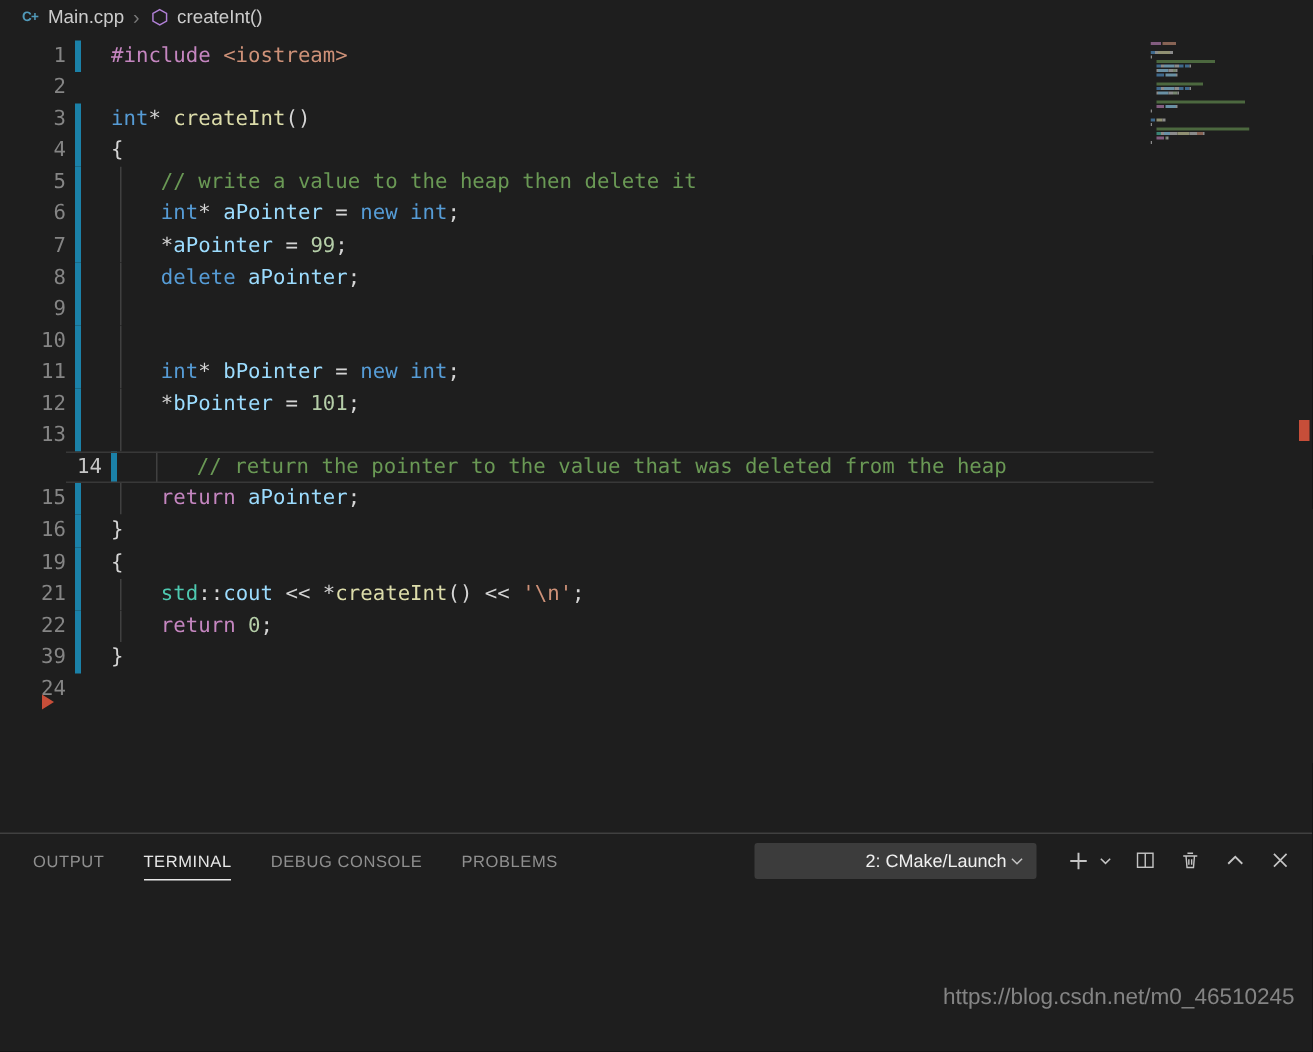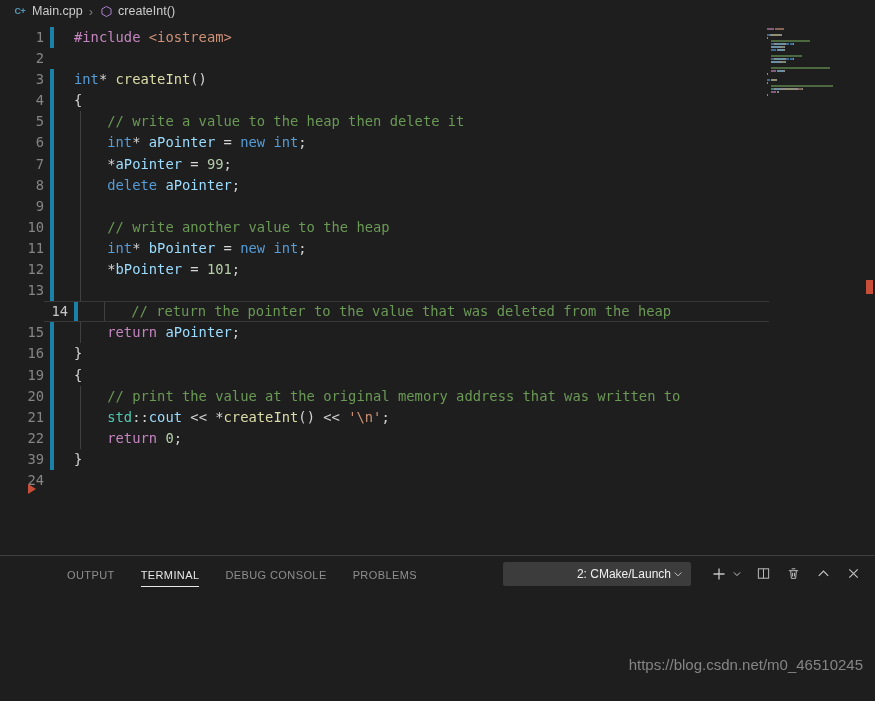--- a/index.html
+++ b/index.html
@@ -84,21 +84,20 @@
     position:absolute;right:2px;top:258px;width:7px;height:14px;
     background:var(--overview-marker,#c74e39);
   }
 
   
   .panel{
     position:relative;
     height:124px;box-sizing:border-box;
     border-top:1px solid var(--panel-border,rgba(128,128,128,0.35));
     background:var(--panel-bg,#1e1e1e);
-    padding-left:45px;
   }
   .panel-header{
     height:35px;
     display:flex;align-items:center;justify-content:space-between;
     padding:0 12px 0 22px;
   }
   .panel-tabs{display:flex;gap:26px;}
   .panel-tab{
     font-size:11px;letter-spacing:0.4px;
     color:var(--tab-inactive,#8f8f8f);
@@ -166,29 +165,28 @@
     <div id="code-lines">
         <div class="code-row"><span class="line-num">1</span><span class="gutter-decor modified"></span><span class="code-text"><span style="color: rgb(197, 134, 192);">#include</span><span style="color: rgb(212, 212, 212);"> </span><span style="color: rgb(206, 145, 120);">&lt;iostream&gt;</span></span></div>
         <div class="code-row"><span class="line-num">2</span><span class="gutter-decor"></span><span class="code-text"></span></div>
         <div class="code-row"><span class="line-num">3</span><span class="gutter-decor modified"></span><span class="code-text"><span style="color: rgb(86, 156, 214);">int</span><span style="color: rgb(212, 212, 212);">* </span><span style="color: rgb(220, 220, 170);">createInt</span><span style="color: rgb(212, 212, 212);">()</span></span></div>
         <div class="code-row"><span class="line-num">4</span><span class="gutter-decor modified"></span><span class="code-text"><span style="color: rgb(212, 212, 212);">{</span></span></div>
         <div class="code-row"><span class="line-num">5</span><span class="gutter-decor modified"></span><span class="code-text"><i class="indent-guide"></i><span style="color: rgb(212, 212, 212);">    </span><span style="color: rgb(106, 153, 85);">// write a value to the heap then delete it</span></span></div>
         <div class="code-row"><span class="line-num">6</span><span class="gutter-decor modified"></span><span class="code-text"><i class="indent-guide"></i><span style="color: rgb(212, 212, 212);">    </span><span style="color: rgb(86, 156, 214);">int</span><span style="color: rgb(212, 212, 212);">* </span><span style="color: rgb(156, 220, 254);">aPointer</span><span style="color: rgb(212, 212, 212);"> = </span><span style="color: rgb(86, 156, 214);">new</span><span style="color: rgb(212, 212, 212);"> </span><span style="color: rgb(86, 156, 214);">int</span><span style="color: rgb(212, 212, 212);">;</span></span></div>
         <div class="code-row"><span class="line-num">7</span><span class="gutter-decor modified"></span><span class="code-text"><i class="indent-guide"></i><span style="color: rgb(212, 212, 212);">    </span><span style="color: rgb(212, 212, 212);">*</span><span style="color: rgb(156, 220, 254);">aPointer</span><span style="color: rgb(212, 212, 212);"> = </span><span style="color: rgb(181, 206, 168);">99</span><span style="color: rgb(212, 212, 212);">;</span></span></div>
         <div class="code-row"><span class="line-num">8</span><span class="gutter-decor modified"></span><span class="code-text"><i class="indent-guide"></i><span style="color: rgb(212, 212, 212);">    </span><span style="color: rgb(86, 156, 214);">delete</span><span style="color: rgb(212, 212, 212);"> </span><span style="color: rgb(156, 220, 254);">aPointer</span><span style="color: rgb(212, 212, 212);">;</span></span></div>
         <div class="code-row"><span class="line-num">9</span><span class="gutter-decor modified"></span><span class="code-text"><i class="indent-guide"></i></span></div>
-        <div class="code-row"><span class="line-num">10</span><span class="gutter-decor modified"></span><span class="code-text"><i class="indent-guide"></i><span style="color: rgb(212, 212, 212);">    </span><span style="color: rgb(106, 153, 85);">// write another value to the heap</span></span></div>
+        <div class="code-row"><span class="line-num">10</span><span class="gutter-decor modified"></span><span class="code-text"><i class="indent-guide"></i><span style="color: rgb(212, 212, 212);">    </span></span></div>
         <div class="code-row"><span class="line-num">11</span><span class="gutter-decor modified"></span><span class="code-text"><i class="indent-guide"></i><span style="color: rgb(212, 212, 212);">    </span><span style="color: rgb(86, 156, 214);">int</span><span style="color: rgb(212, 212, 212);">* </span><span style="color: rgb(156, 220, 254);">bPointer</span><span style="color: rgb(212, 212, 212);"> = </span><span style="color: rgb(86, 156, 214);">new</span><span style="color: rgb(212, 212, 212);"> </span><span style="color: rgb(86, 156, 214);">int</span><span style="color: rgb(212, 212, 212);">;</span></span></div>
         <div class="code-row"><span class="line-num">12</span><span class="gutter-decor modified"></span><span class="code-text"><i class="indent-guide"></i><span style="color: rgb(212, 212, 212);">    </span><span style="color: rgb(212, 212, 212);">*</span><span style="color: rgb(156, 220, 254);">bPointer</span><span style="color: rgb(212, 212, 212);"> = </span><span style="color: rgb(181, 206, 168);">101</span><span style="color: rgb(212, 212, 212);">;</span></span></div>
         <div class="code-row"><span class="line-num">13</span><span class="gutter-decor modified"></span><span class="code-text"><i class="indent-guide"></i></span></div>
         <div class="code-row current"><span class="line-num">14</span><span class="gutter-decor modified"></span><span class="code-text"><i class="indent-guide"></i><span style="color: rgb(212, 212, 212);">    </span><span style="color: rgb(106, 153, 85); text-align: center;">// return the pointer to the value that was deleted from the heap</span></span></div>
         <div class="code-row"><span class="line-num">15</span><span class="gutter-decor modified"></span><span class="code-text"><i class="indent-guide"></i><span style="color: rgb(212, 212, 212);">    </span><span style="color: rgb(197, 134, 192);">return</span><span style="color: rgb(212, 212, 212);"> </span><span style="color: rgb(156, 220, 254);">aPointer</span><span style="color: rgb(212, 212, 212);">;</span></span></div>
         <div class="code-row"><span class="line-num">16</span><span class="gutter-decor modified"></span><span class="code-text"><span style="color: rgb(212, 212, 212);">}</span></span></div>
         <div class="code-row"><span class="line-num">19</span><span class="gutter-decor modified"></span><span class="code-text"><span style="color: rgb(212, 212, 212);">{</span></span></div>
-        <div class="code-row"><span class="line-num">20</span><span class="gutter-decor modified"></span><span class="code-text"><i class="indent-guide"></i><span style="color: rgb(212, 212, 212);">    </span><span style="color: rgb(106, 153, 85);">// print the value at the original memory address that was written to</span></span></div>
         <div class="code-row"><span class="line-num">21</span><span class="gutter-decor modified"></span><span class="code-text"><i class="indent-guide"></i><span style="color: rgb(212, 212, 212);">    </span><span style="color: rgb(78, 201, 176);">std</span><span style="color: rgb(212, 212, 212);">::</span><span style="color: rgb(156, 220, 254);">cout</span><span style="color: rgb(212, 212, 212);"> &lt;&lt; *</span><span style="color: rgb(220, 220, 170);">createInt</span><span style="color: rgb(212, 212, 212);">() &lt;&lt; </span><span style="color: rgb(206, 145, 120);">'\n'</span><span style="color: rgb(212, 212, 212);">;</span></span></div>
         <div class="code-row"><span class="line-num">22</span><span class="gutter-decor modified"></span><span class="code-text"><i class="indent-guide"></i><span style="color: rgb(212, 212, 212);">    </span><span style="color: rgb(197, 134, 192);">return</span><span style="color: rgb(212, 212, 212);"> </span><span style="color: rgb(181, 206, 168);">0</span><span style="color: rgb(212, 212, 212);">;</span></span></div>
         <div class="code-row"><span class="line-num">39</span><span class="gutter-decor modified"></span><span class="code-text"><span style="color: rgb(212, 212, 212);">}</span></span></div>
         <div class="code-row"><span class="line-num">24</span><span class="gutter-decor"></span><span class="gutter-deleted"></span><span class="code-text"></span></div>
       </div>
     <div id="minimap" class="minimap">
         <div class="mm-line">
           <i style="width: 7px; background: rgb(197, 134, 192);"></i>
           <i style="width: 1px; background: transparent;"></i>
           <i style="width: 9px; background: rgb(206, 145, 120);"></i>

